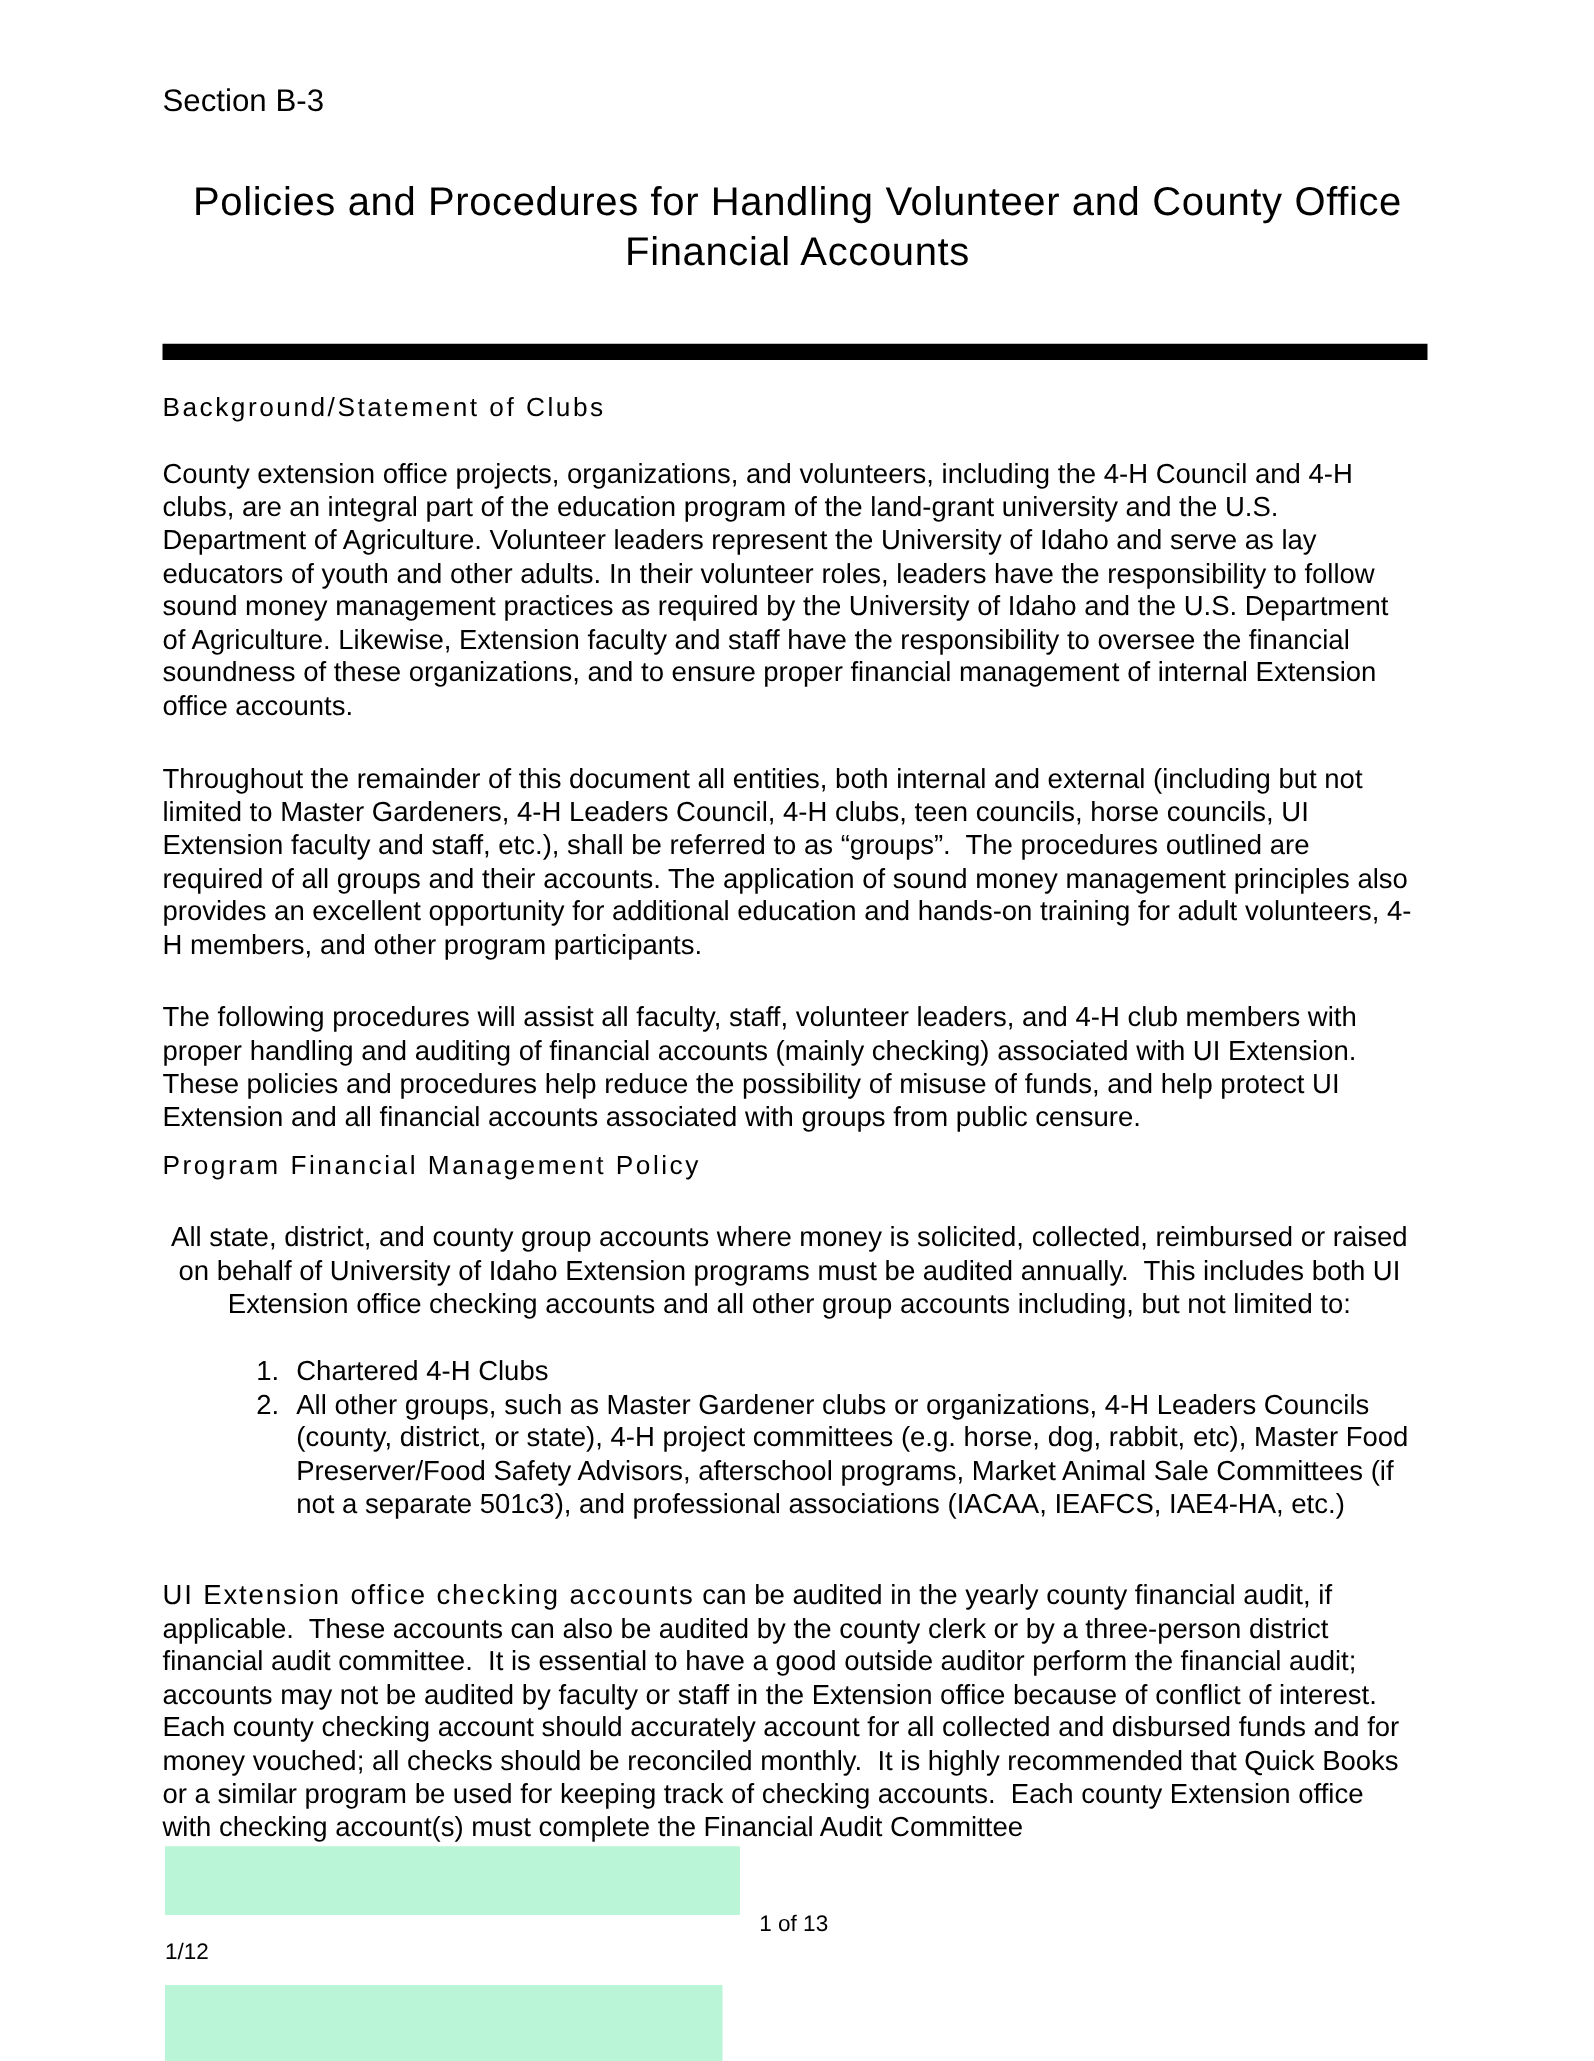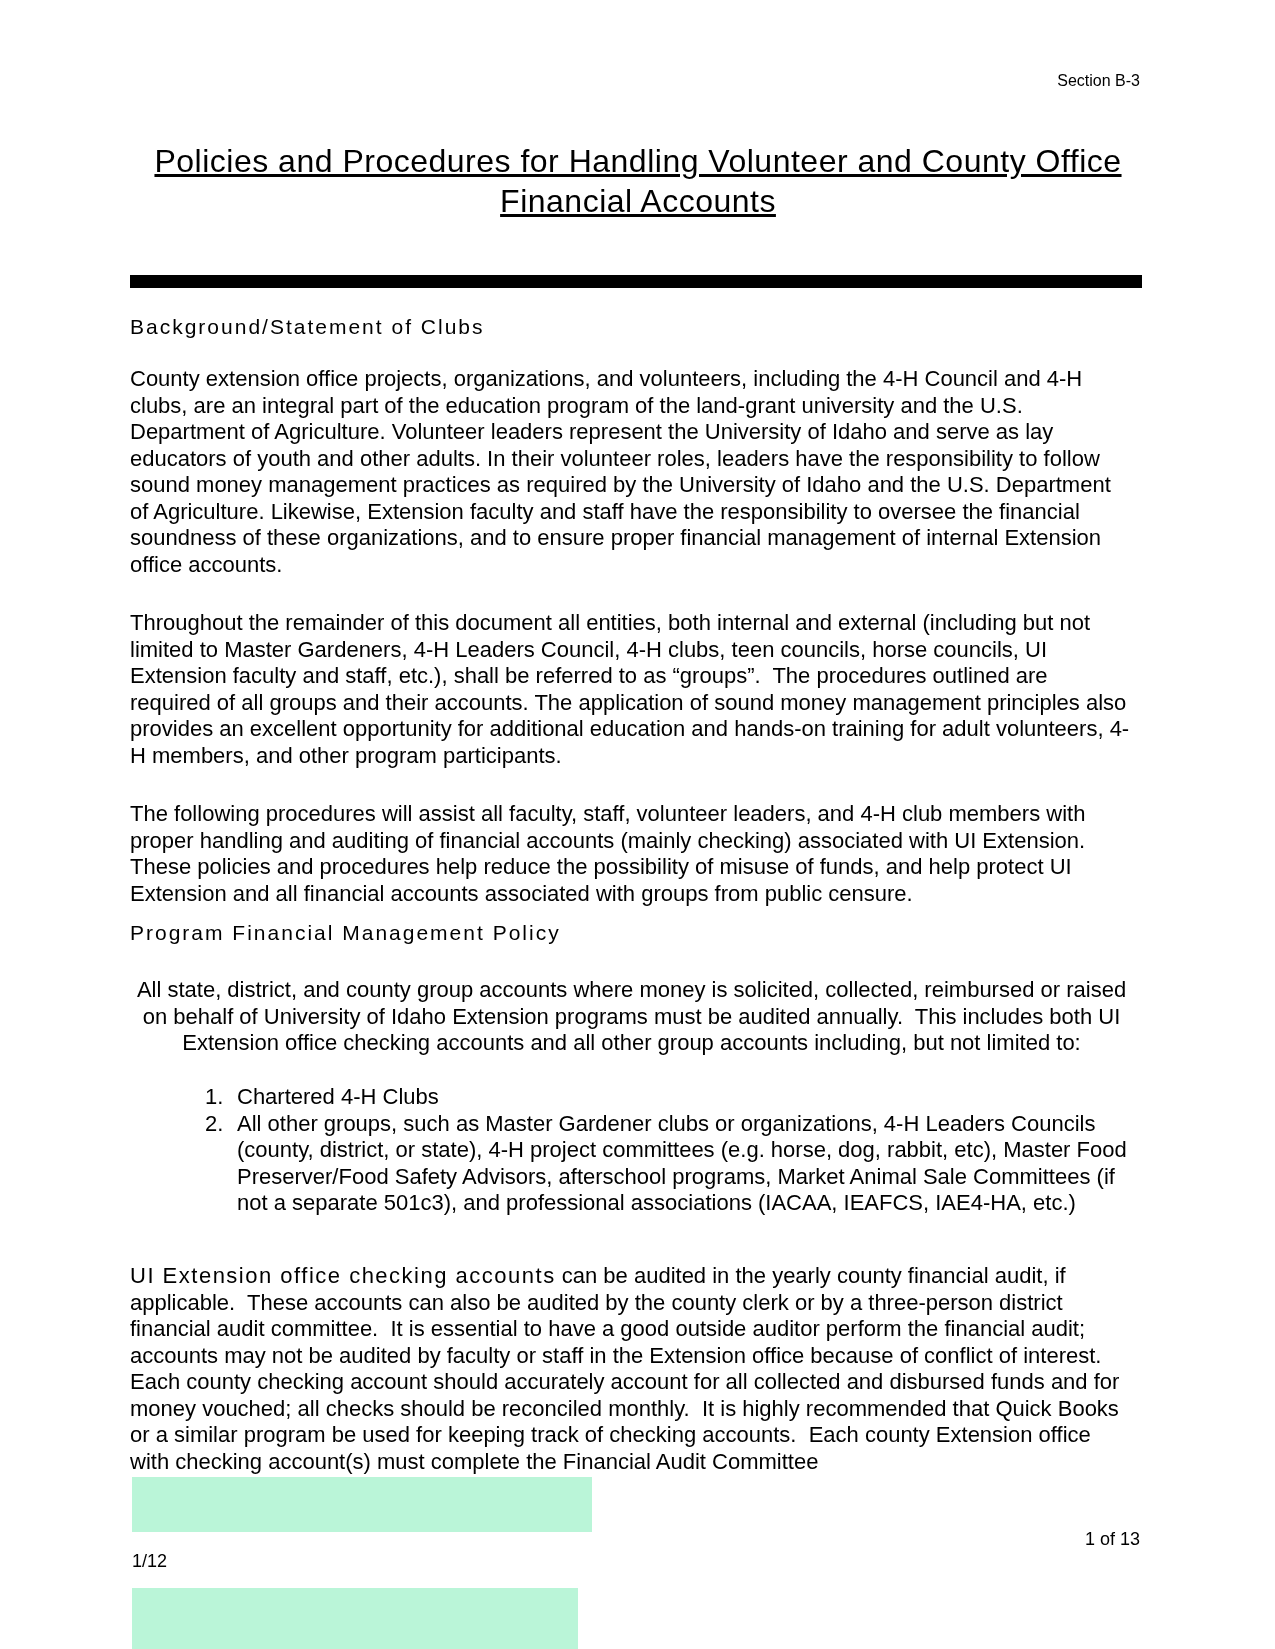--- a/index.html
+++ b/index.html
@@ -10,22 +10,22 @@
     background: #ffffff;
     overflow: hidden;
     font-family: "Liberation Sans", "DejaVu Sans", sans-serif;
     color: #000000;
   }
   .abs { position: absolute; }
   .section-label {
     top: 70px;
     left: 130px;
     width: 1010px;
-    text-align: right;
-    font-size: 16px;
+    text-align: left;
+    font-size: 25px;
     line-height: 22px;
   }
   .doc-title {
     top: 141px;
     left: 148px;
     width: 980px;
     text-align: center;
     font-size: 32px;
     line-height: 40px;
     letter-spacing: 0.5px;
@@ -70,39 +70,39 @@
   .num-item { display: flex; }
   .num-cell { width: 32px; flex: 0 0 32px; }
   .num-text { flex: 1 1 auto; white-space: pre-wrap; }
   .highlight-box { background: #baf5d8; }
   .hl-1 { top: 1477px; left: 132px; width: 460px; height: 55px; }
   .hl-2 { top: 1588px; left: 132px; width: 446px; height: 75px; }
   .footer-pagenum {
     top: 1529px;
     left: 130px;
     width: 1010px;
-    text-align: right;
+    text-align: center;
     font-size: 18px;
     line-height: 21px;
   }
   .footer-date {
     top: 1551px;
     left: 132px;
     font-size: 18px;
     line-height: 21px;
   }
 </style>
 </head>
 <body>
 
 <div class="page">
 
   <div class="abs section-label">Section B-3</div>
 
-  <h1 class="abs doc-title" style="margin:0;text-decoration:underline;">Policies and Procedures for Handling Volunteer and County Office Financial Accounts</h1>
+  <h1 class="abs doc-title" style="margin:0;">Policies and Procedures for Handling Volunteer and County Office Financial Accounts</h1>
 
   <div class="abs divider-bar"></div>
 
   <h2 class="abs doc-heading h-background" style="margin:0;">Background/Statement of Clubs</h2>
 
   <p class="abs para p1" style="margin:0;">County extension office projects, organizations, and volunteers, including the 4-H Council and 4-H clubs, are an integral part of the education program of the land-grant university and the U.S. Department of Agriculture. Volunteer leaders represent the University of Idaho and serve as lay educators of youth and other adults. In their volunteer roles, leaders have the responsibility to follow sound money management practices as required by the University of Idaho and the U.S. Department of Agriculture. Likewise, Extension faculty and staff have the responsibility to oversee the financial soundness of these organizations, and to ensure proper financial management of internal Extension office accounts.</p>
 
   <p class="abs para p2" style="margin:0;">Throughout the remainder of this document all entities, both internal and external (including but not limited to Master Gardeners, 4-H Leaders Council, 4-H clubs, teen councils, horse councils, UI Extension faculty and staff, etc.), shall be referred to as “groups”.  The procedures outlined are required of all groups and their accounts. The application of sound money management principles also provides an excellent opportunity for additional education and hands-on training for adult volunteers, 4-H members, and other program participants.</p>
 
   <p class="abs para p3" style="margin:0;">The following procedures will assist all faculty, staff, volunteer leaders, and 4-H club members with proper handling and auditing of financial accounts (mainly checking) associated with UI Extension. These policies and procedures help reduce the possibility of misuse of funds, and help protect UI Extension and all financial accounts associated with groups from public censure.</p>

